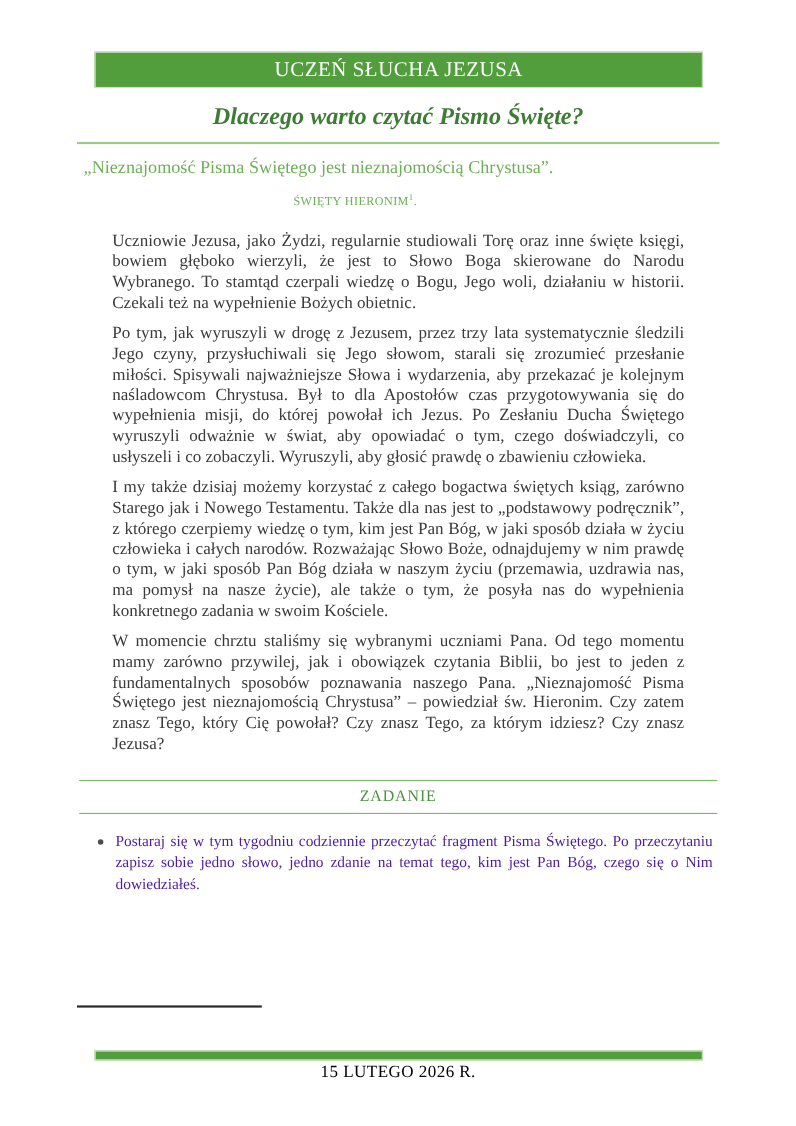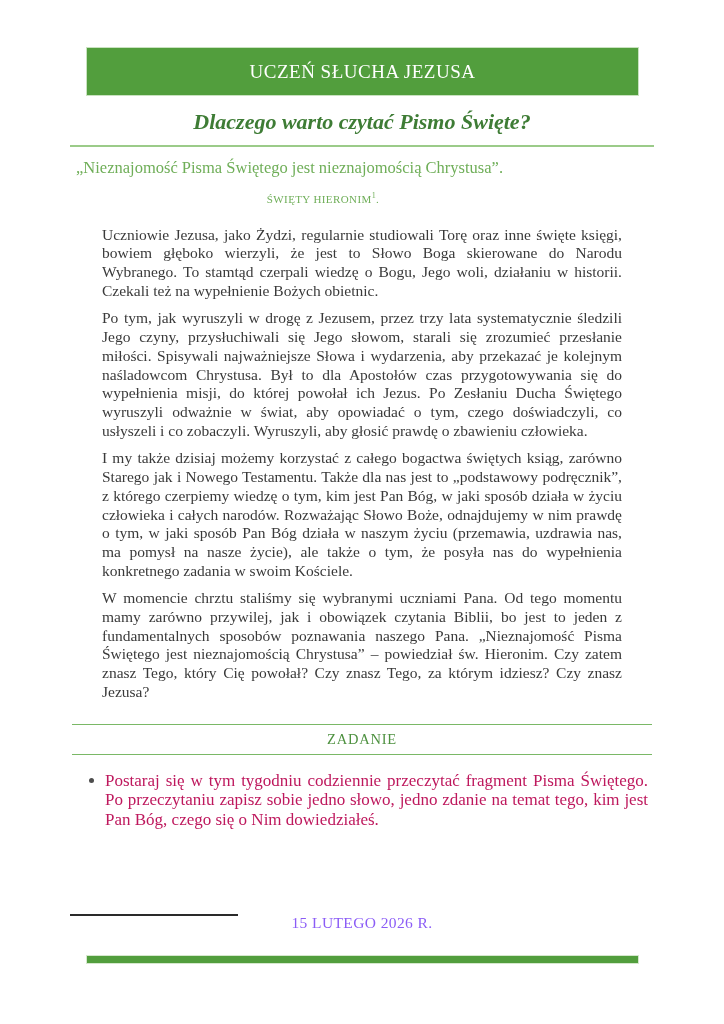--- a/index.html
+++ b/index.html
@@ -9,21 +9,21 @@
     height: 1024px;
     background: #ffffff;
     font-family: "Liberation Serif", serif;
     color: #3a3a3a;
     overflow: hidden;
   }
 
   
   .banner {
     margin: 47px 85px 0 86px;
-    height: 49px;
+    height: 33px;
     background: #529e3d;
     border: 1px solid #c9e2c0;
     box-sizing: border-box;
     display: flex;
     align-items: center;
     justify-content: center;
   }
   .banner-text {
     color: #ffffff;
     font-size: 19px;
@@ -85,22 +85,22 @@
     letter-spacing: 0.8px;
   }
   .task-list {
     margin: 16px 76px 0;
     padding: 0;
     list-style: none;
   }
   .task-item {
     position: relative;
     padding-left: 29px;
-    color: #be185d;
-    font-size: 17px;
+    color: #4c1d95;
+    font-size: 14px;
     line-height: 19.5px;
     text-align: justify;
   }
   .task-item .bullet {
     position: absolute;
     left: 13px;
     top: 7px;
     width: 5px;
     height: 5px;
     border-radius: 50%;
@@ -138,25 +138,25 @@
     top: 955px;
     width: 553px;
     height: 9px;
     background: #529e3d;
     border: 1px solid #d5e8cd;
     box-sizing: border-box;
   }
   .footer-date {
     position: absolute;
     left: 0;
-    top: 914px;
+    top: 966px;
     width: 724px;
     text-align: center;
     font-size: 15.5px;
-    color: #8b5cf6;
+    color: #000000;
     letter-spacing: 0.4px;
   }
 </style>
 </head>
 <body>
 
 <div class="page">
 
   <div class="banner">
     <span class="banner-text">UCZEŃ SŁUCHA JEZUSA</span>

